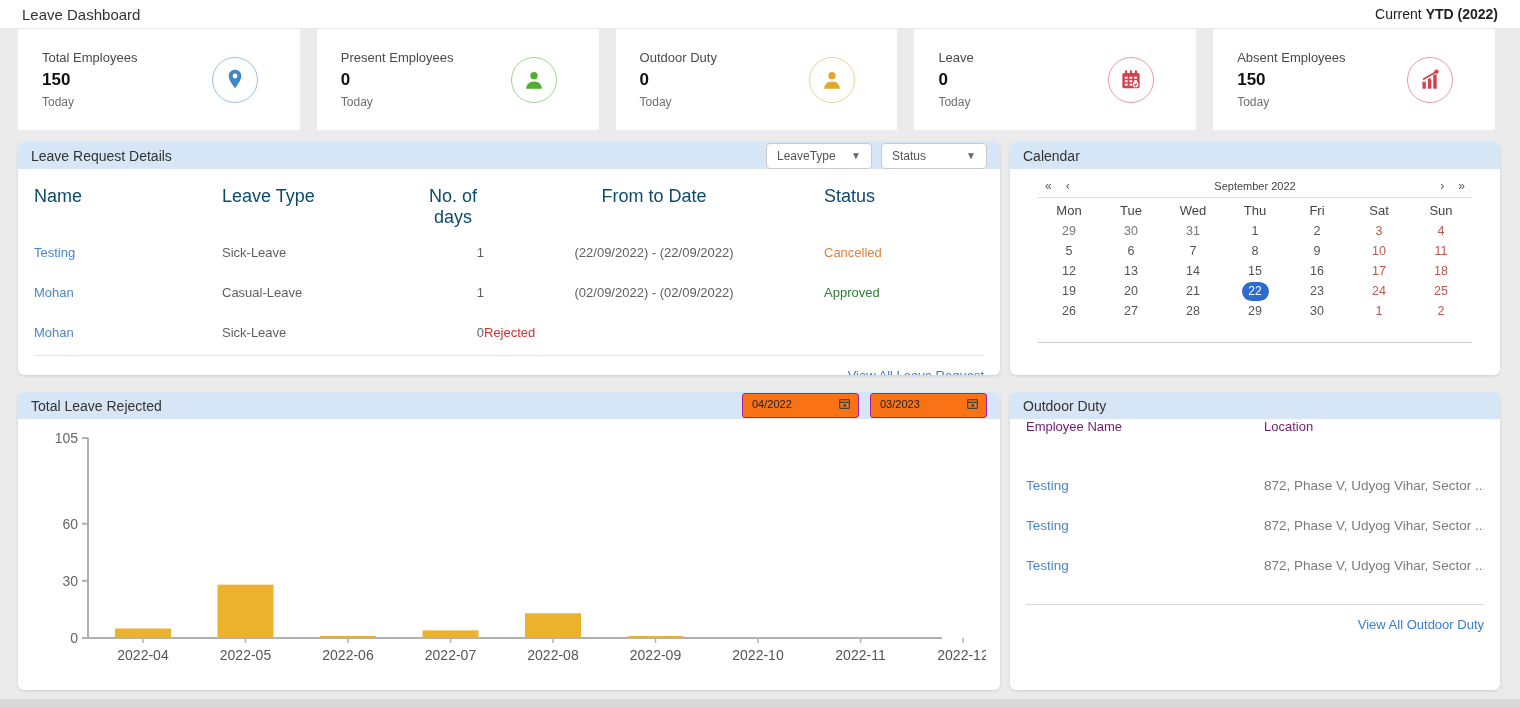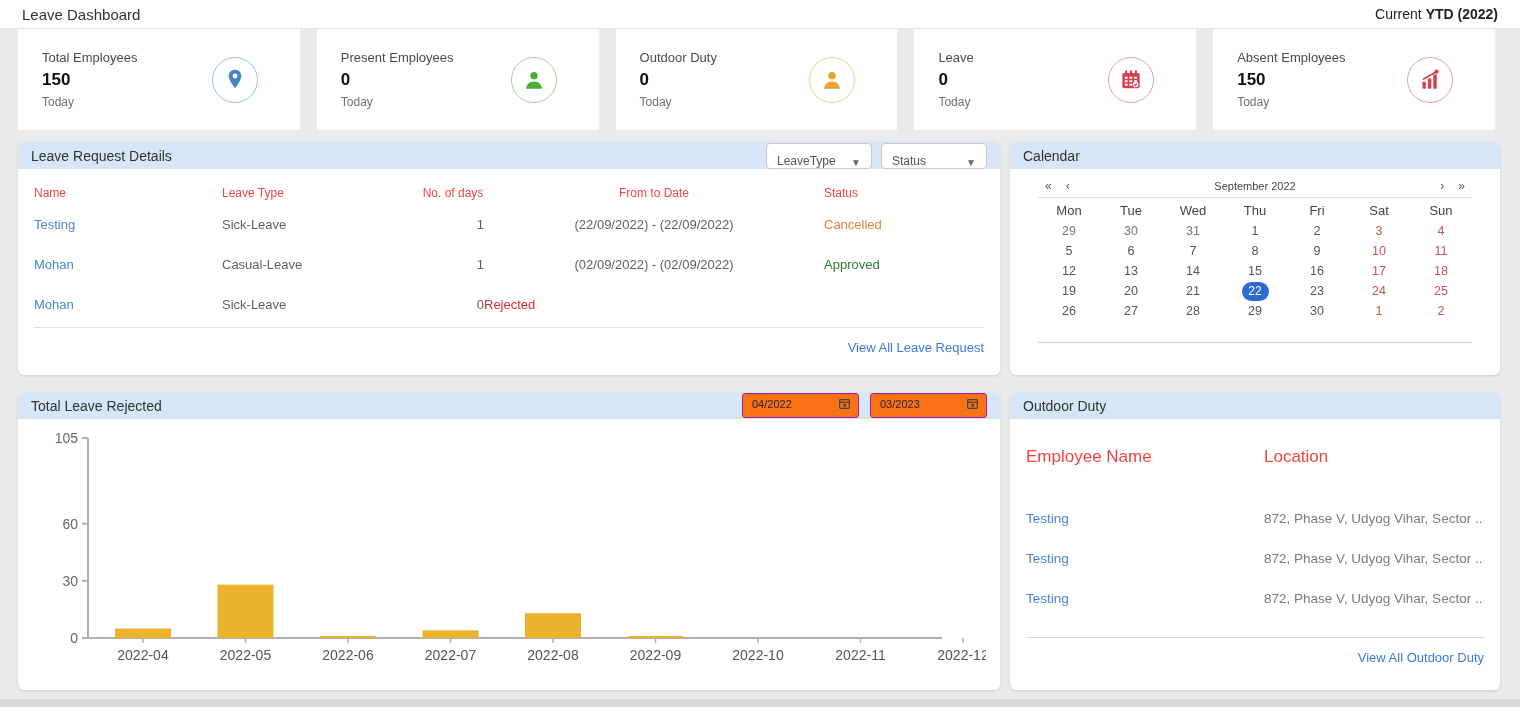--- a/index.html
+++ b/index.html
@@ -36,28 +36,28 @@
   .panel.r1{ height:233px; } .panel.r2{ height:298px; }
   .panel-header{
     background:#d6e6f6; height:27px; display:flex; align-items:center;
     justify-content:space-between; padding:0 13px; flex:0 0 auto;
   }
   .panel-title{ font-size:14px; color:#333; }
   
   .filters{ display:flex; gap:9px; }
   .dropdown{
     background:#fff; border:1px solid #c9c9c9; border-radius:4px; height:26px;
-    width:106px; display:flex; align-items:flex-end; justify-content:space-between;
-    padding:0 10px; font-size:12px; color:#555; cursor:pointer;
+    width:106px; display:flex; align-items:center; justify-content:space-between;
+    padding:6px 10px; font-size:12px; color:#555; cursor:pointer;
   }
   .dd-arrow{ font-size:10px; color:#666; }
   
   .lr-table{ padding:0 16px; }
   .lr-head, .lr-row{ display:grid; grid-template-columns:188px 200px 62px 340px 1fr; }
-  .lr-head{ color:#ef4444; font-size:12px; padding:17px 0 4px; }
+  .lr-head{ color:#0c4a6e; font-size:18px; padding:17px 0 4px; }
   .lr-head .c3{ text-align:center; } .lr-head .c4{ text-align:center; }
   .lr-row{ font-size:13px; color:#5f5f5f; height:40px; align-items:center; }
   .lr-row .c3{ text-align:right; } .lr-row .c4{ text-align:center; }
   .name-link{ color:#4a86c8; text-decoration:none; cursor:pointer; }
   .divider{ border-top:1px solid #e2e2e2; margin-top:3px; }
   .view-all{ text-align:right; padding-top:10px; }
   .view-all a{ color:#3a7bd5; font-size:13px; text-decoration:none; cursor:pointer; }
   
   .cal-body{ padding:0 28px; }
   .cal-nav{
@@ -80,21 +80,21 @@
   
   .month-inputs{ display:flex; gap:11px; }
   .month-input{
     background:#f97316; border:1px solid #a21caf; border-radius:3px; height:25px; width:117px;
     display:flex; align-items:center; justify-content:space-between; padding:0 7px 4px 9px;
     font-size:11px; color:#222; cursor:text;
   }
   .chart-wrap{ margin-top:7px; }
   
   .od-body{ padding:0 16px; }
-  .od-head{ display:grid; grid-template-columns:238px 1fr; color:#ef4444; font-size:17px; padding-top:28px; }
+  .od-head{ display:grid; grid-template-columns:238px 1fr; color:#701a75; font-size:13px; }
   .od-rows{ margin-top:31px; }
   .od-row{ display:grid; grid-template-columns:238px 1fr; align-items:center; height:40px; font-size:13.5px; }
   .od-loc{ color:#7b7b7b; white-space:nowrap; overflow:hidden; }
   .od-divider{ border-top:1px solid #d8d8d8; margin-top:19px; }
   
   .bottom-strip{ position:absolute; left:0; bottom:0; width:100%; height:8px; background:#d9d9d9; }
 </style>
 </head>
 <body>
 

